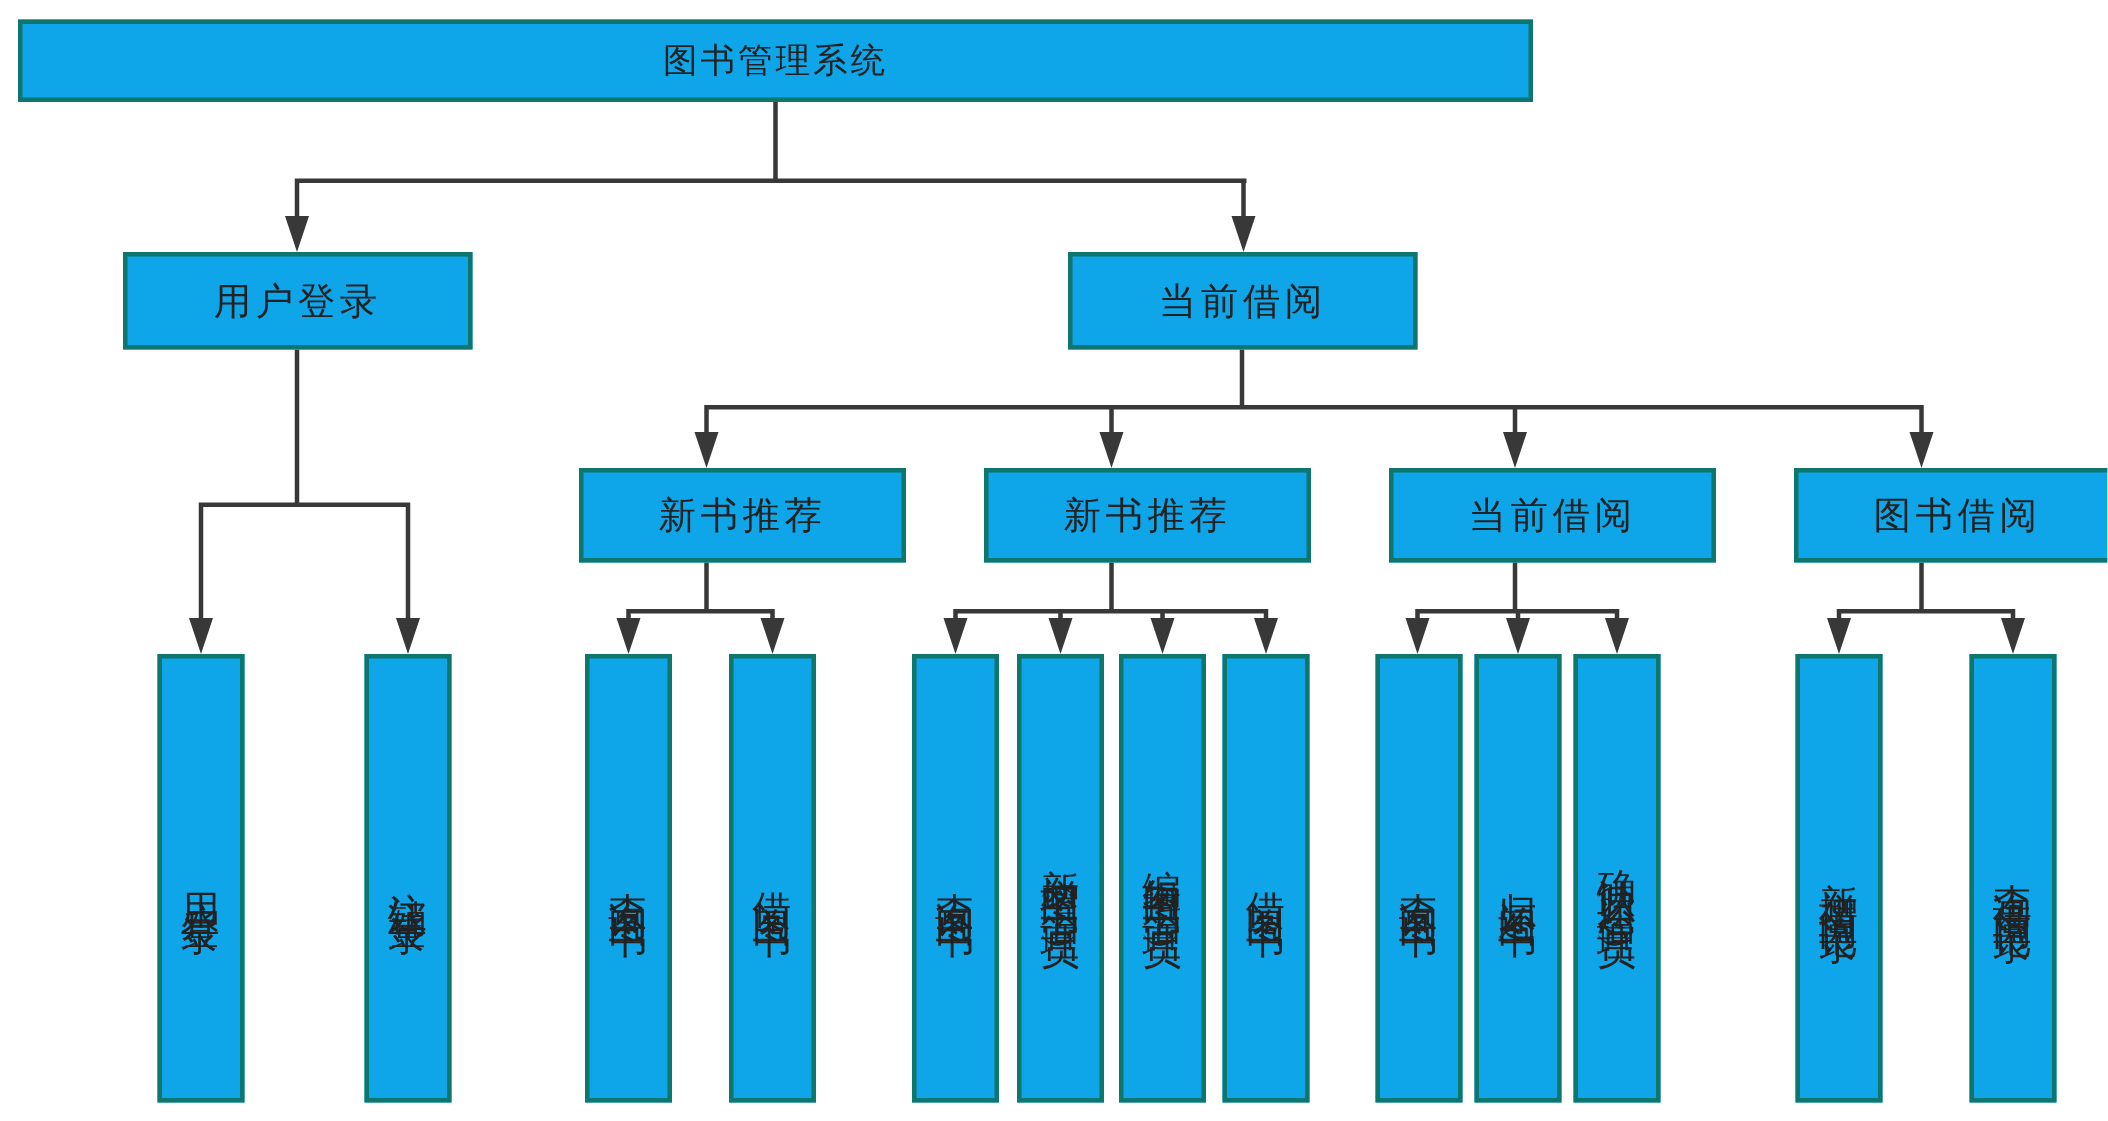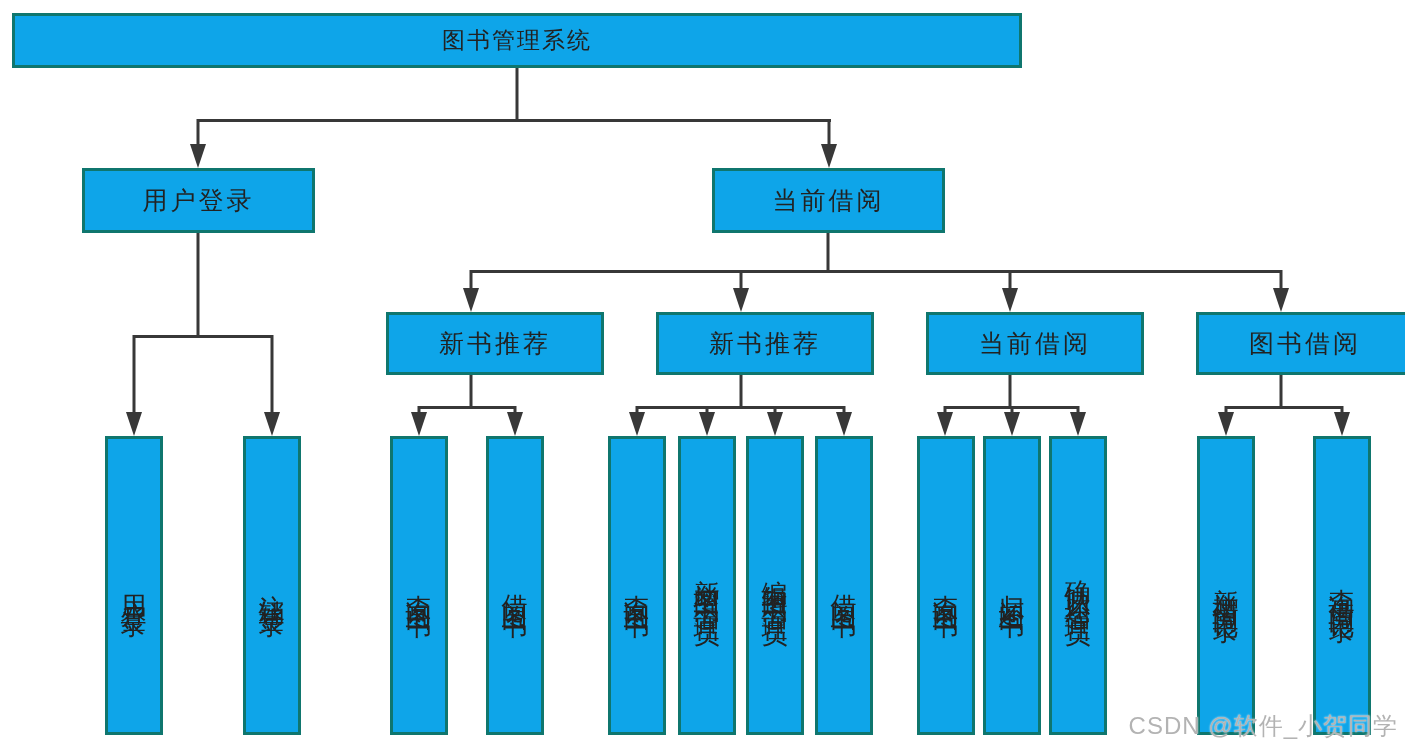--- a/index.html
+++ b/index.html
@@ -147,15 +147,14 @@
   <div class="box leaf" style="left:1049px">
     <span class="vtext">确认归还（管理员）</span>
   </div>
   <div class="box leaf" style="left:1197px">
     <span class="vtext">新增借阅记录</span>
   </div>
   <div class="box leaf" style="left:1313px">
     <span class="vtext">查询借阅记录</span>
   </div>
 
-  <div id="watermark">CSDN @软件_小贺同学</div>
 
 </div>
 
 </body></html>

